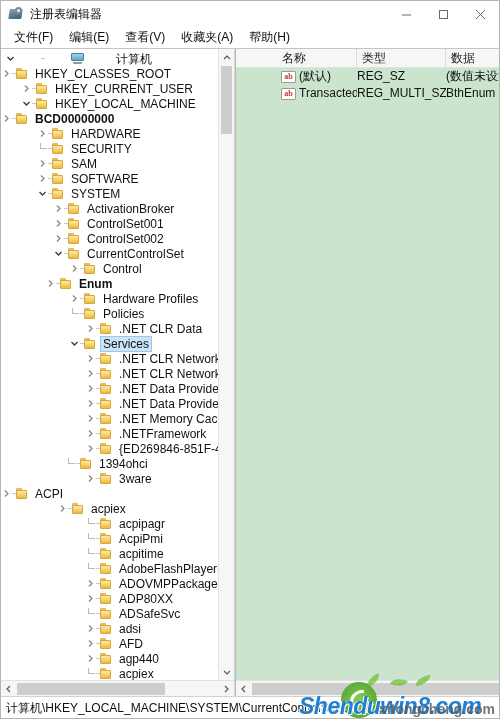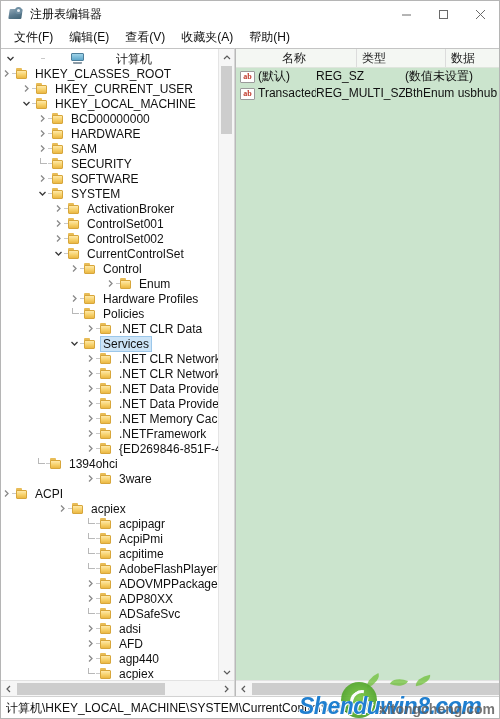--- a/index.html
+++ b/index.html
@@ -251,20 +251,21 @@
     overflow: hidden;
     white-space: nowrap;
   }
   .lv-th.c0 { width: 80px; min-width: 80px; margin-left: 41px; }
   .lv-th.c1 { width: 89px; min-width: 89px; }
   .lv-th.c2 { flex: 1; border-right: none; }
   .lv-body {
     flex: 1;
     overflow: hidden;
     background: #cbe4cd;
+    margin-left: 41px;
   }
   .lv-row {
     height: 17px;
     display: flex;
     align-items: center;
     white-space: nowrap;
   }
   .ab-icon {
     width: 15px; height: 12px;
     flex: none;
@@ -508,58 +509,45 @@
                   <polyline points="1.5,3 4.5,6 7.5,3" fill="none" stroke="#3a3a3a" stroke-width="1.3"></polyline>
                 </svg>
               </span>
               <span class="connector"></span>
               <span class="folder">
                 <span class="tab"></span>
                 <span class="main"></span>
               </span>
               <span class="tlabel">HKEY_LOCAL_MACHINE</span>
             </div>
+            <div class="trow" style=" font-weight: bold;">
+              <span class="twist">
+                <svg width="9" height="9" viewBox="0 0 9 9">
+                  <polyline points="3,1.5 6,4.5 3,7.5" fill="none" stroke="#8a8a8a" stroke-width="1.3"></polyline>
+                </svg>
+              </span>
+              <span class="connector"></span>
+              <span class="folder">
+                <span class="tab"></span>
+                <span class="main"></span>
+              </span>
+              <span class="tlabel">BCD00000000</span>
+            </div>
             <div class="trow" style="padding-left: 36px;">
               <span class="twist">
                 <svg width="9" height="9" viewBox="0 0 9 9">
                   <polyline points="3,1.5 6,4.5 3,7.5" fill="none" stroke="#8a8a8a" stroke-width="1.3"></polyline>
                 </svg>
               </span>
               <span class="connector"></span>
               <span class="folder">
                 <span class="tab"></span>
                 <span class="main"></span>
               </span>
-              <span class="tlabel">BCD00000000</span>
-            </div>
-            <div class="trow" style="padding-left: 36px;">
-              <span class="twist">
-                <svg width="9" height="9" viewBox="0 0 9 9">
-                  <polyline points="3,1.5 6,4.5 3,7.5" fill="none" stroke="#8a8a8a" stroke-width="1.3"></polyline>
-                </svg>
-              </span>
-              <span class="connector"></span>
-              <span class="folder">
-                <span class="tab"></span>
-                <span class="main"></span>
-              </span>
               <span class="tlabel">HARDWARE</span>
-            </div>
-            <div class="trow" style="padding-left: 36px;">
-              <span class="twist">
-                <svg width="9" height="9" viewBox="0 0 9 9">
-                  <polyline points="3,1.5 6,4.5 3,7.5" fill="none" stroke="#8a8a8a" stroke-width="1.3"></polyline>
-                </svg>
-              </span>
-              <span class="connector"></span>
-              <span class="folder">
-                <span class="tab"></span>
-                <span class="main"></span>
-              </span>
-              <span class="tlabel">SAM</span>
             </div>
             <div class="trow" style="padding-left: 36px;">
               <span class="dash"></span>
               <span class="connector"></span>
               <span class="folder">
                 <span class="tab"></span>
                 <span class="main"></span>
               </span>
               <span class="tlabel">SECURITY</span>
             </div>
@@ -567,20 +555,33 @@
               <span class="twist">
                 <svg width="9" height="9" viewBox="0 0 9 9">
                   <polyline points="3,1.5 6,4.5 3,7.5" fill="none" stroke="#8a8a8a" stroke-width="1.3"></polyline>
                 </svg>
               </span>
               <span class="connector"></span>
               <span class="folder">
                 <span class="tab"></span>
                 <span class="main"></span>
               </span>
+              <span class="tlabel">SAM</span>
+            </div>
+            <div class="trow" style="padding-left: 36px;">
+              <span class="twist">
+                <svg width="9" height="9" viewBox="0 0 9 9">
+                  <polyline points="3,1.5 6,4.5 3,7.5" fill="none" stroke="#8a8a8a" stroke-width="1.3"></polyline>
+                </svg>
+              </span>
+              <span class="connector"></span>
+              <span class="folder">
+                <span class="tab"></span>
+                <span class="main"></span>
+              </span>
               <span class="tlabel">SOFTWARE</span>
             </div>
             <div class="trow" style="padding-left: 36px;">
               <span class="twist">
                 <svg width="9" height="9" viewBox="0 0 9 9">
                   <polyline points="1.5,3 4.5,6 7.5,3" fill="none" stroke="#3a3a3a" stroke-width="1.3"></polyline>
                 </svg>
               </span>
               <span class="connector"></span>
               <span class="folder">
@@ -647,21 +648,21 @@
                   <polyline points="3,1.5 6,4.5 3,7.5" fill="none" stroke="#8a8a8a" stroke-width="1.3"></polyline>
                 </svg>
               </span>
               <span class="connector"></span>
               <span class="folder">
                 <span class="tab"></span>
                 <span class="main"></span>
               </span>
               <span class="tlabel">Control</span>
             </div>
-            <div class="trow" style="padding-left: 104px;">
+            <div class="trow" style="padding-left: 44px; font-weight: bold;">
               <span class="twist">
                 <svg width="9" height="9" viewBox="0 0 9 9">
                   <polyline points="3,1.5 6,4.5 3,7.5" fill="none" stroke="#8a8a8a" stroke-width="1.3"></polyline>
                 </svg>
               </span>
               <span class="connector"></span>
               <span class="folder">
                 <span class="tab"></span>
                 <span class="main"></span>
               </span>
@@ -799,21 +800,21 @@
                   <polyline points="3,1.5 6,4.5 3,7.5" fill="none" stroke="#8a8a8a" stroke-width="1.3"></polyline>
                 </svg>
               </span>
               <span class="connector"></span>
               <span class="folder">
                 <span class="tab"></span>
                 <span class="main"></span>
               </span>
               <span class="tlabel">{ED269846-851F-462b</span>
             </div>
-            <div class="trow" style="padding-left: 34px;">
+            <div class="trow" style="padding-left: 48px; margin-left: 16px;">
               <span class="dash"></span>
               <span class="connector"></span>
               <span class="folder">
                 <span class="tab"></span>
                 <span class="main"></span>
               </span>
               <span class="tlabel">1394ohci</span>
             </div>
             <div class="trow" style="padding-left: 84px;">
               <span class="twist">

